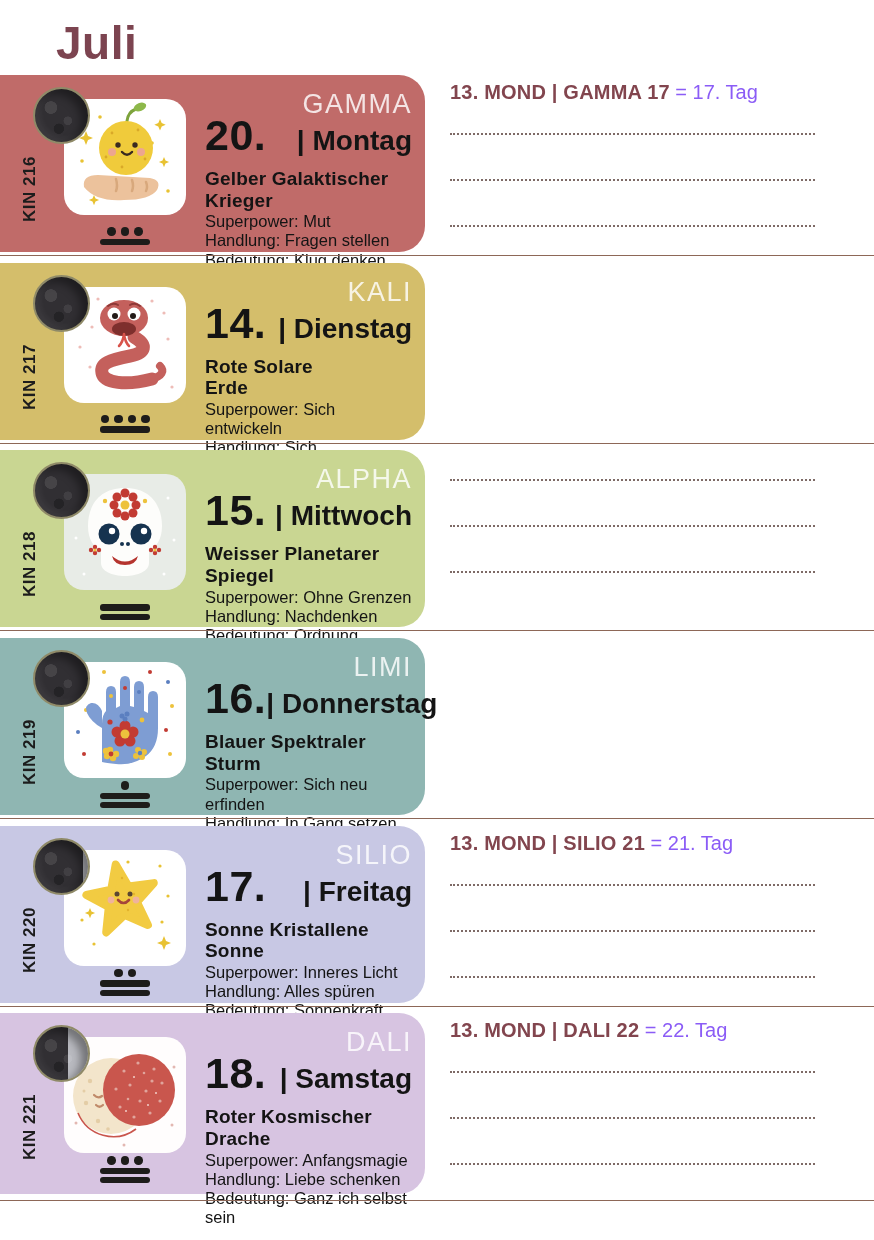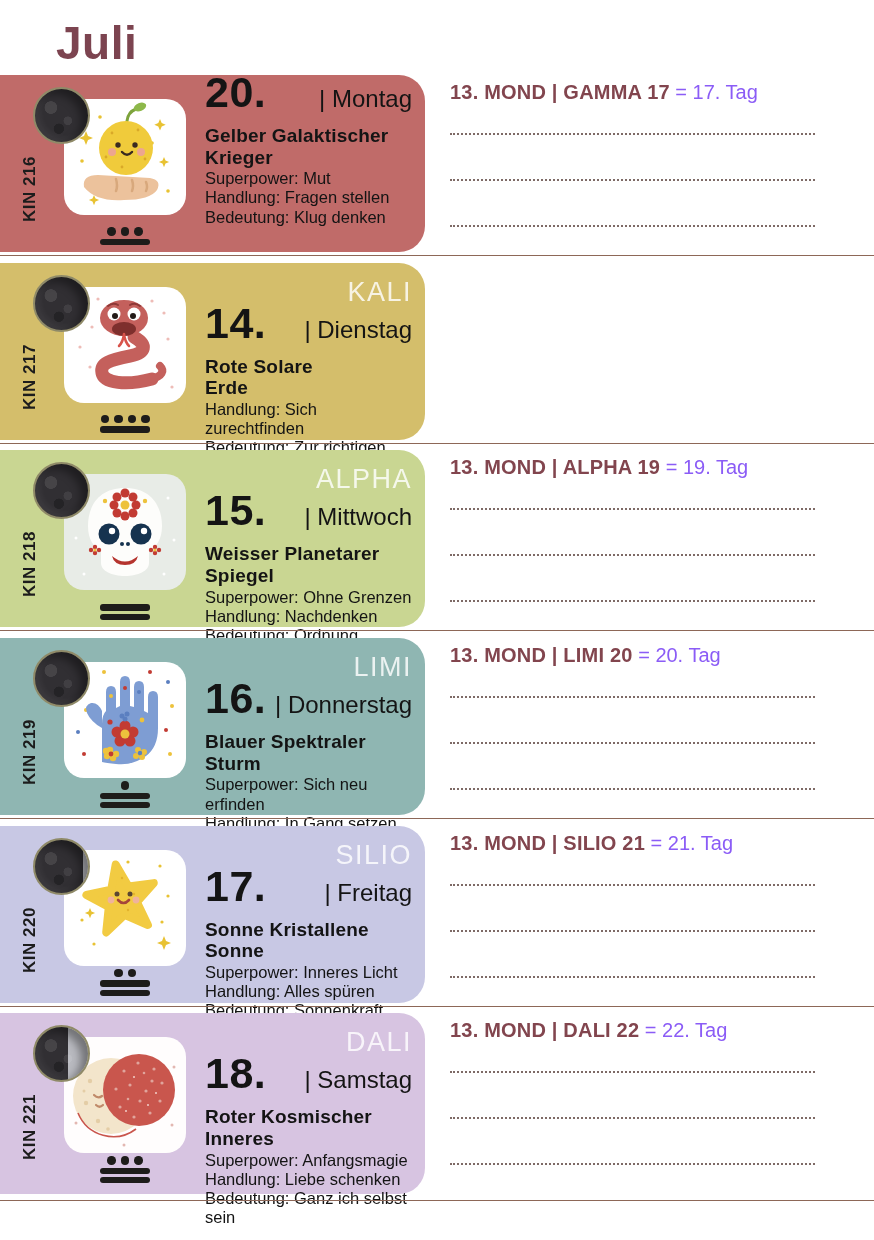--- a/index.html
+++ b/index.html
@@ -35,21 +35,21 @@
     justify-content:flex-end;align-items:center;gap:3px;}
   .tone .dots{display:flex;gap:5px;}
   .tone .dot{width:8.5px;height:8.5px;border-radius:50%;background:#1d1c1a;}
   .tone .bar{width:50px;height:6.5px;border-radius:3px;background:#1d1c1a;}
 
   .ct{position:absolute;left:205px;right:13px;top:0;}
   .plasma{margin-top:16px;text-align:right;font-size:27px;line-height:1;font-weight:500;
     letter-spacing:1.5px;color:rgba(255,255,255,.82);}
   .dayline{display:flex;justify-content:space-between;align-items:baseline;margin-top:-7px;}
   .num{font-size:43px;font-weight:800;letter-spacing:.5px;}
-  .wd{font-size:24px;font-weight:400;white-space:nowrap;}
+  .wd{font-size:28px;font-weight:700;white-space:nowrap;}
   .seal{margin-top:8px;font-size:19px;font-weight:800;line-height:1.14;letter-spacing:.2px;}
   .attrs{margin-top:1px;}
   .attr{font-size:16.5px;line-height:1.16;}
 
   
   .notes{position:absolute;left:450px;top:0;width:365px;}
   .nh{padding-top:6px;font-size:20px;line-height:1.15;color:#82454e;}
   .nh .nhb{font-weight:800;letter-spacing:.2px;margin-top:44px;}
   .nh .nhr{font-weight:400;color:#8b5cf6;}
   .notelines{margin-top:5px;}
@@ -101,20 +101,21 @@
         </div>
         <div class="tone">
             <div class="dots">
               <span class="dot"></span>
               <span class="dot"></span>
               <span class="dot"></span>
             </div>
             <div class="bar"></div>
           </div>
         <div class="ct">
+          <div class="plasma">GAMMA</div>
           <div class="dayline">
             <span class="num">20.</span>
             <span class="wd">| Montag</span>
           </div>
           <div class="seal">
             <span>Gelber Galaktischer</span><br>
             <span>Krieger</span>
           </div>
           <div class="attrs">
             <div class="attr">Superpower: Mut</div>
@@ -180,20 +181,21 @@
           <div class="plasma">KALI</div>
           <div class="dayline">
             <span class="num">14.</span>
             <span class="wd">| Dienstag</span>
           </div>
           <div class="seal">
             <span>Rote Solare</span><br>
             <span>Erde</span>
           </div>
           <div class="attrs">
+            <div class="attr">Superpower: Sich entwickeln</div>
             <div class="attr">Handlung: Sich zurechtfinden</div>
             <div class="attr">Bedeutung: Zur richtigen Zeit</div>
           </div>
         </div>
       </article>
       <div class="divider"></div>
     </section>
 
     <section class="row">
       <article class="card" style="background: rgb(201, 214, 146);">
@@ -259,24 +261,20 @@
             <span>Spiegel</span>
           </div>
           <div class="attrs">
             <div class="attr">Superpower: Ohne Grenzen</div>
             <div class="attr">Handlung: Nachdenken</div>
             <div class="attr">Bedeutung: Ordnung</div>
           </div>
         </div>
       </article>
       <aside class="notes">
-        <div class="nh">
-          <span class="nhb">13. MOND | ALPHA 19</span>
-          <span class="nhr">= 19. Tag</span>
-        </div>
         <div class="notelines">
           <div class="noteline"></div>
           <div class="noteline"></div>
           <div class="noteline"></div>
         </div>
       </aside>
       <div class="divider"></div>
     </section>
 
     <section class="row">
@@ -351,31 +349,20 @@
             <span>Blauer Spektraler</span><br>
             <span>Sturm</span>
           </div>
           <div class="attrs">
             <div class="attr">Superpower: Sich neu erfinden</div>
             <div class="attr">Handlung: In Gang setzen</div>
             <div class="attr">Bedeutung: Lebenskraft</div>
           </div>
         </div>
       </article>
-      <aside class="notes">
-        <div class="nh">
-          <span class="nhb">13. MOND | LIMI 20</span>
-          <span class="nhr">= 20. Tag</span>
-        </div>
-        <div class="notelines">
-          <div class="noteline"></div>
-          <div class="noteline"></div>
-          <div class="noteline"></div>
-        </div>
-      </aside>
       <div class="divider"></div>
     </section>
 
     <section class="row">
       <article class="card" style="background: rgb(200, 200, 228);">
         <div class="moon" style="background: linear-gradient(90deg, rgb(49, 47, 51) 90%, rgb(185, 186, 192) 90%);"></div>
         <span class="kin">KIN 220</span>
         <div class="tile" style="background: rgb(255, 255, 255);">
           <svg viewBox="0 0 122 116">
             <g fill="#e8c233">
@@ -502,21 +489,21 @@
             <div class="bar"></div>
           </div>
         <div class="ct">
           <div class="plasma">DALI</div>
           <div class="dayline">
             <span class="num">18.</span>
             <span class="wd">| Samstag</span>
           </div>
           <div class="seal">
             <span>Roter Kosmischer</span><br>
-            <span>Inneres</span>
+            <span>Drache</span>
           </div>
           <div class="attrs">
             <div class="attr">Superpower: Anfangsmagie</div>
             <div class="attr">Handlung: Liebe schenken</div>
             <div class="attr">Bedeutung: Ganz ich selbst sein</div>
           </div>
         </div>
       </article>
       <aside class="notes">
         <div class="nh">

